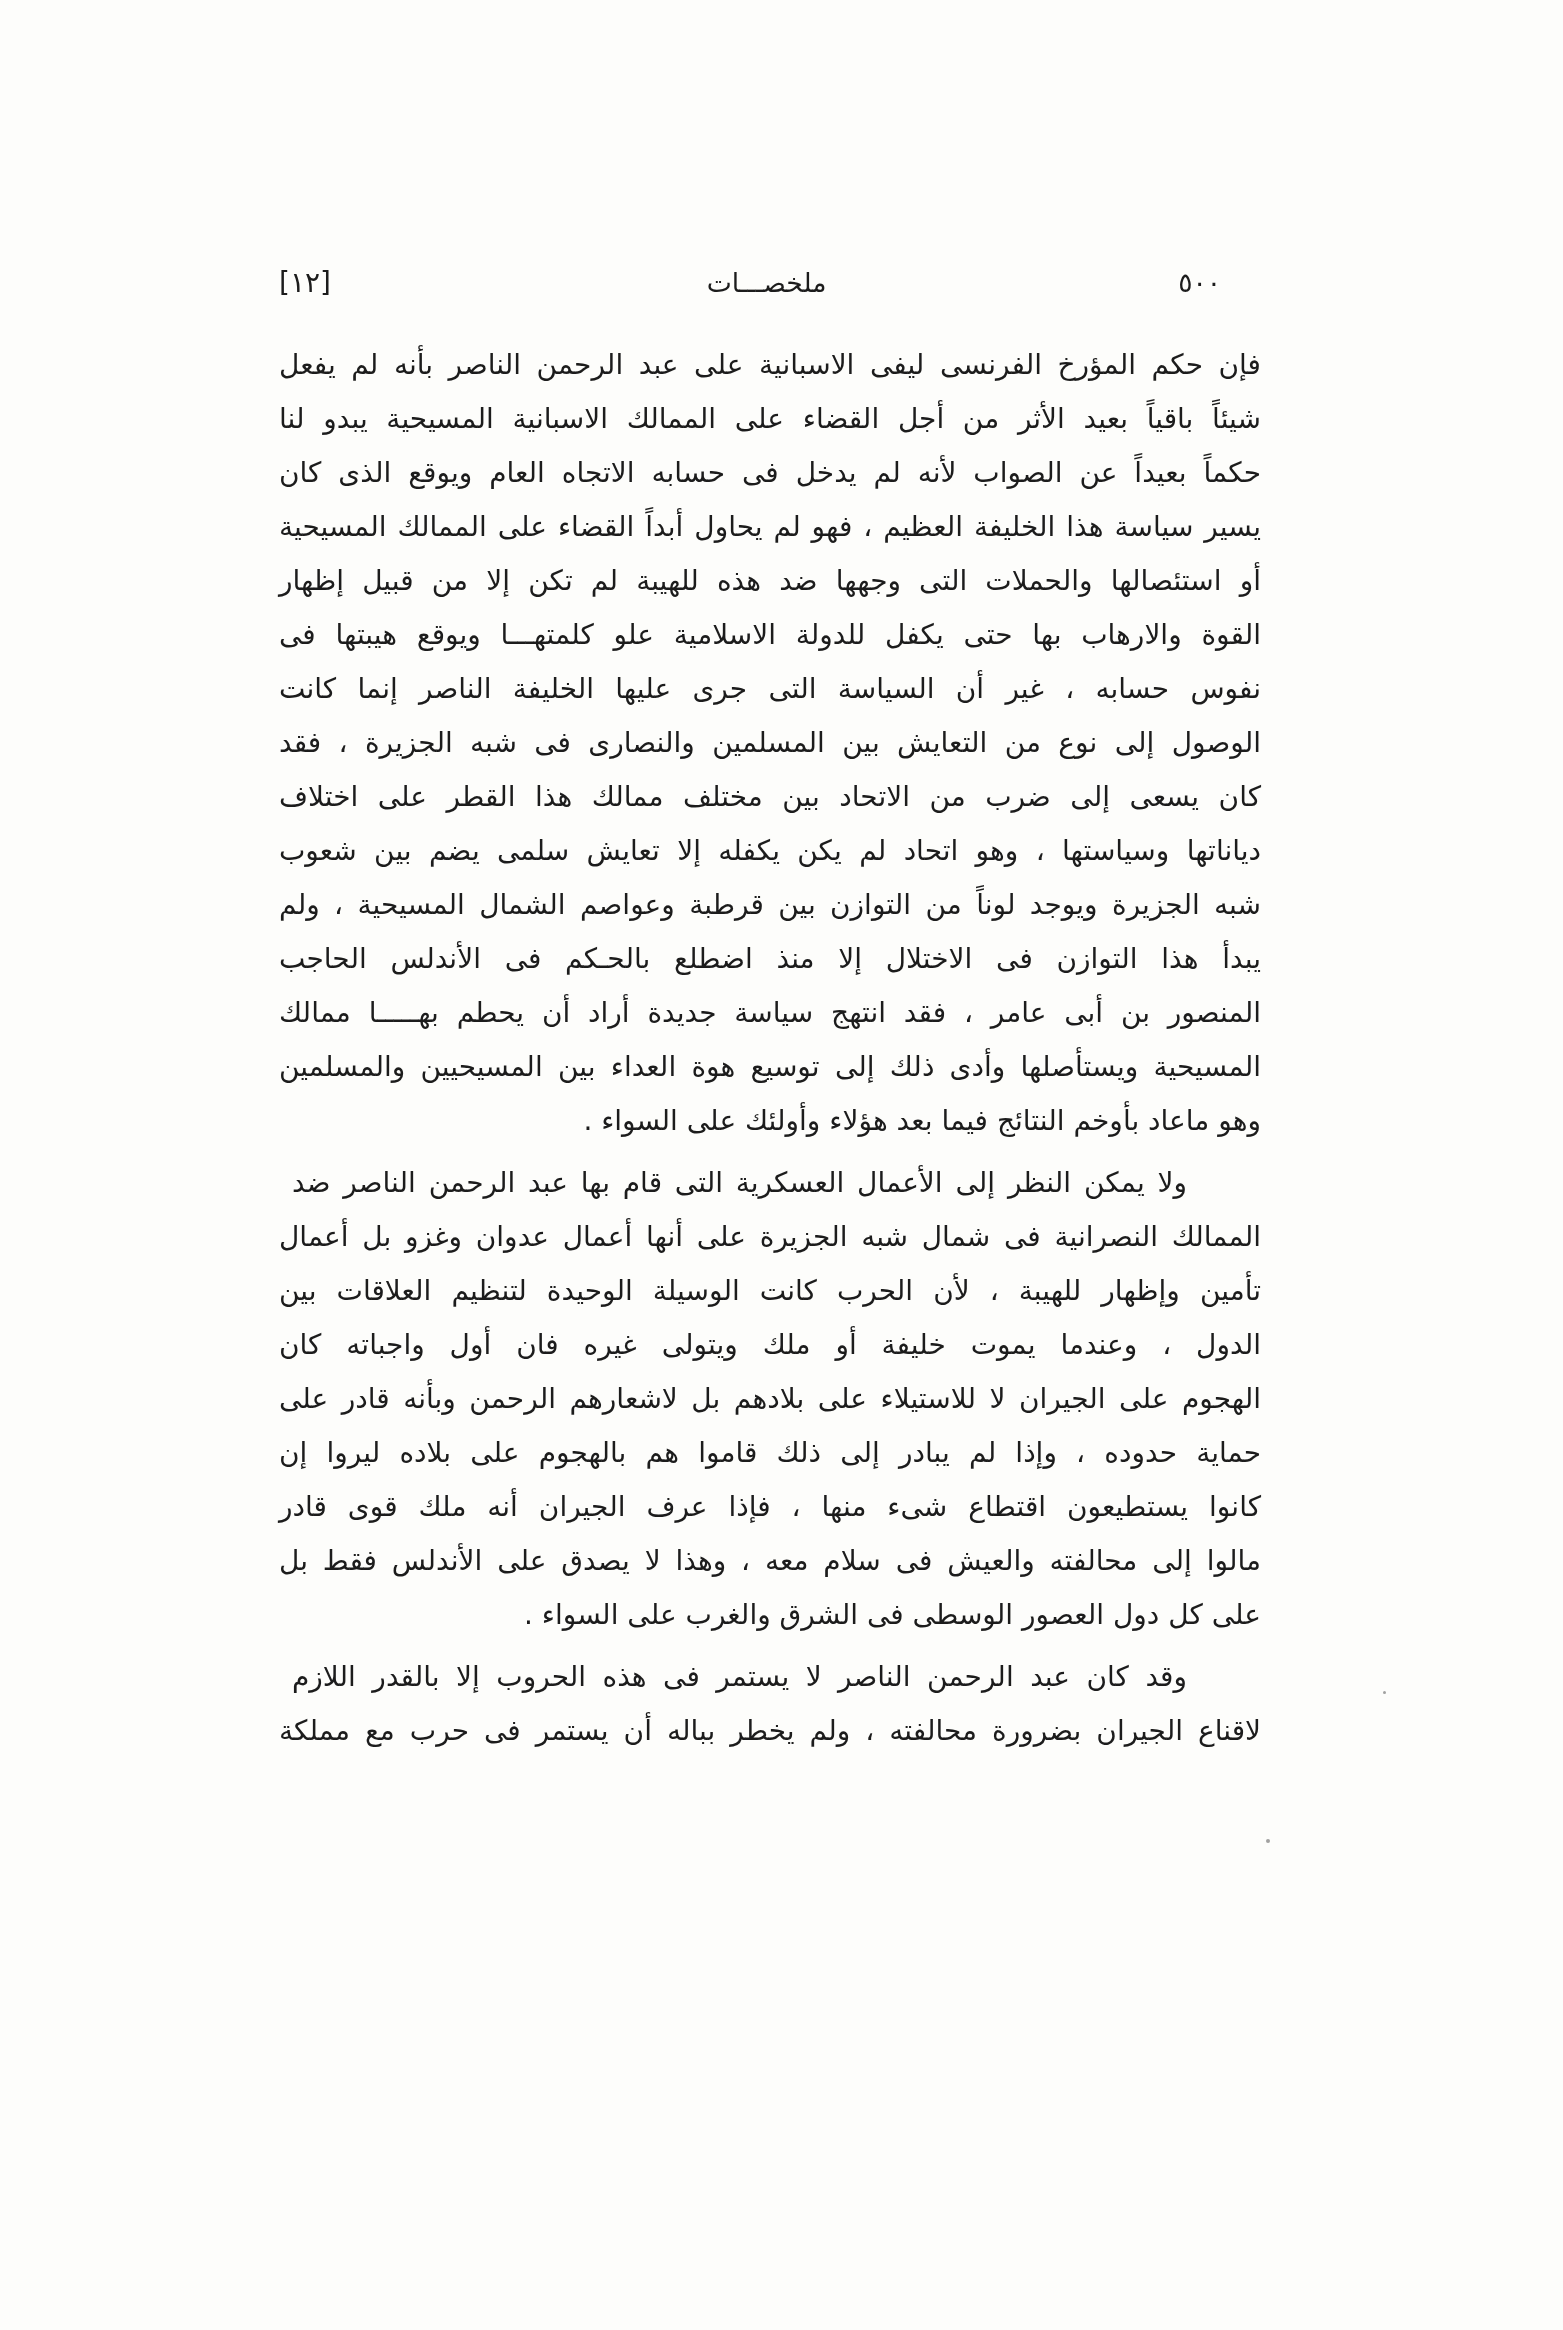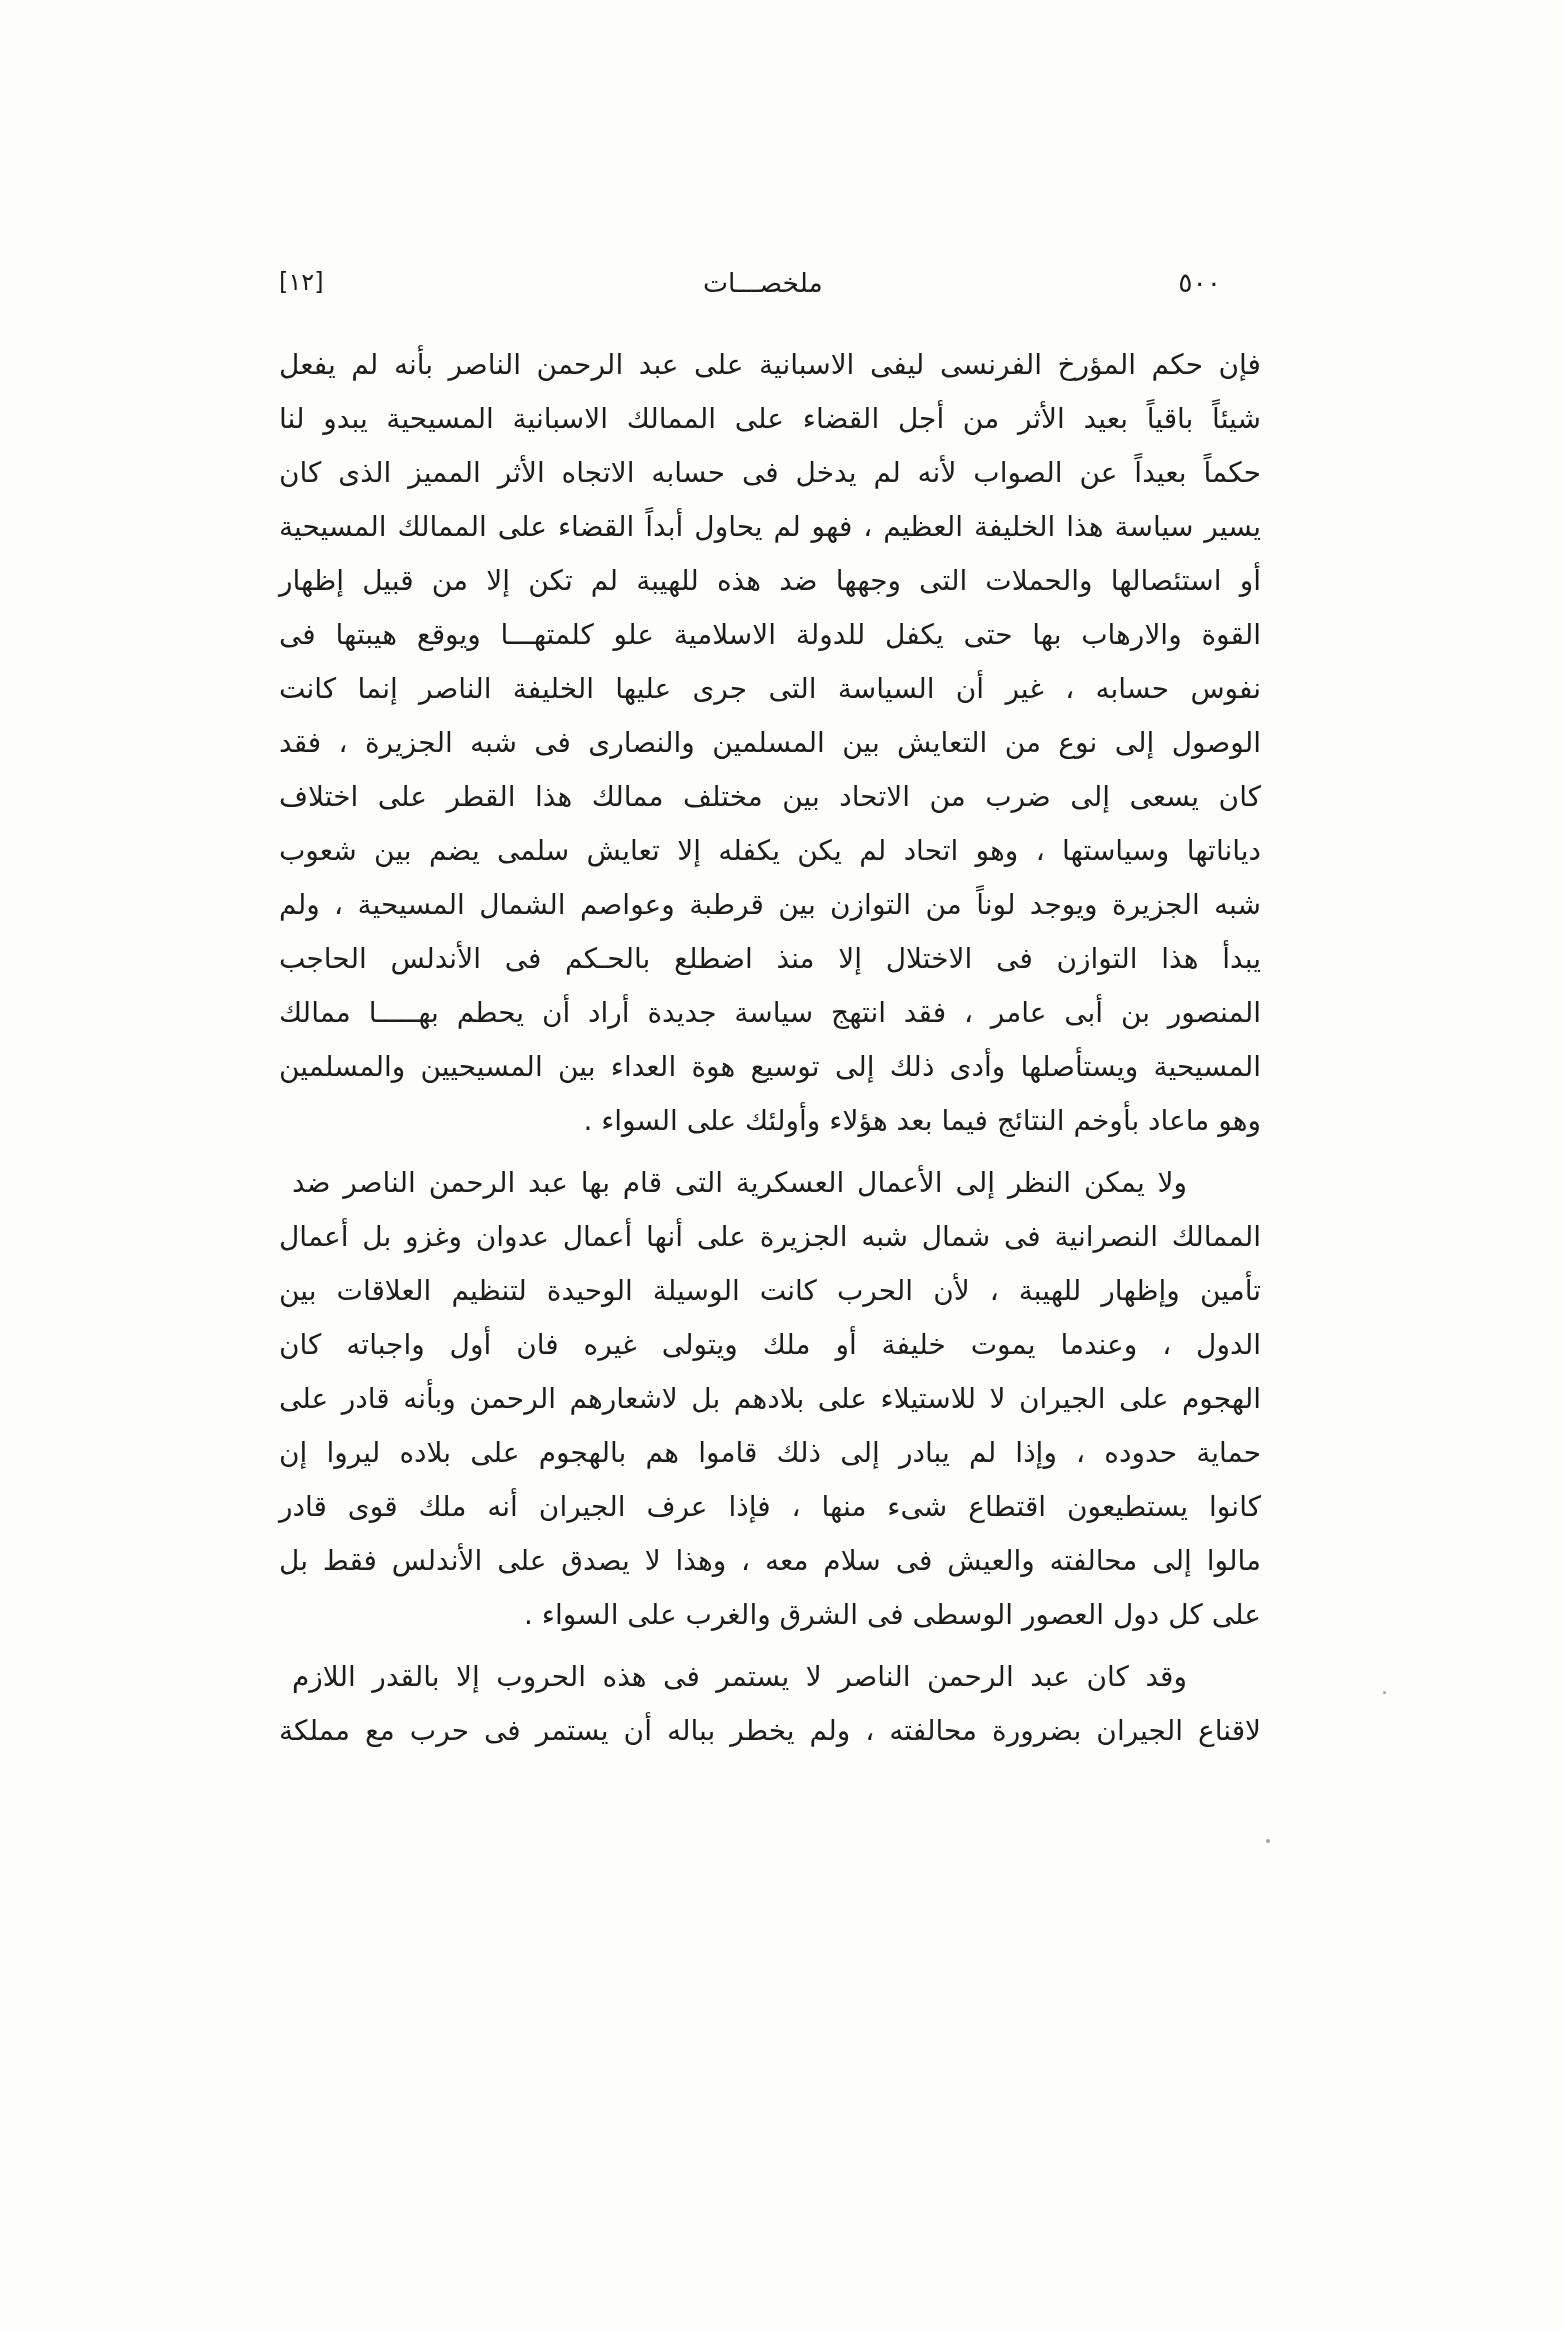--- a/index.html
+++ b/index.html
@@ -29,21 +29,21 @@
   }
   .running-header .pagenum {
     margin-right: 40px;   
     letter-spacing: 4px;
   }
   .running-header .title {
     letter-spacing: 0.7px;
     transform: translateX(12px);
   }
   .running-header .folio {
-    font-size: 24px;
+    font-size: 28px;
   }
   .textblock { direction: rtl; }
   .para { margin: 0 0 8px 0; }
   .line {
     direction: rtl;
     unicode-bidi: embed;
     font-size: 28px;
     line-height: 54px;
     text-align: justify;
     text-align-last: justify;
@@ -71,21 +71,21 @@
     <span class="pagenum">٥٠٠</span>
     <span class="title">ملخصـــات</span>
     <span class="folio">[١٢]</span>
   </div>
 
   <div class="textblock">
 
     <div class="para">
       <div class="line">فإن حكم المؤرخ الفرنسى ليفى الاسبانية على عبد الرحمن الناصر بأنه لم يفعل</div>
       <div class="line">شيئاً باقياً بعيد الأثر من أجل القضاء على الممالك الاسبانية المسيحية يبدو لنا</div>
-      <div class="line">حكماً بعيداً عن الصواب لأنه لم يدخل فى حسابه الاتجاه الأثر المميز الذى كان</div>
+      <div class="line">حكماً بعيداً عن الصواب لأنه لم يدخل فى حسابه الاتجاه العام ويوقع الذى كان</div>
       <div class="line">يسير سياسة هذا الخليفة العظيم ، فهو لم يحاول أبداً القضاء على الممالك المسيحية</div>
       <div class="line">أو استئصالها والحملات التى وجهها ضد هذه للهيبة لم تكن إلا من قبيل إظهار</div>
       <div class="line">القوة والارهاب بها حتى يكفل للدولة الاسلامية علو كلمتهـــا ويوقع هيبتها فى</div>
       <div class="line">نفوس حسابه ، غير أن السياسة التى جرى عليها الخليفة الناصر إنما كانت</div>
       <div class="line">الوصول إلى نوع من التعايش بين المسلمين والنصارى فى شبه الجزيرة ، فقد</div>
       <div class="line">كان يسعى إلى ضرب من الاتحاد بين مختلف ممالك هذا القطر على اختلاف</div>
       <div class="line">دياناتها وسياستها ، وهو اتحاد لم يكن يكفله إلا تعايش سلمى يضم بين شعوب</div>
       <div class="line">شبه الجزيرة ويوجد لوناً من التوازن بين قرطبة وعواصم الشمال المسيحية ، ولم</div>
       <div class="line">يبدأ هذا التوازن فى الاختلال إلا منذ اضطلع بالحـكم فى الأندلس الحاجب</div>
       <div class="line">المنصور بن أبى عامر ، فقد انتهج سياسة جديدة أراد أن يحطم بهـــــا ممالك</div>

